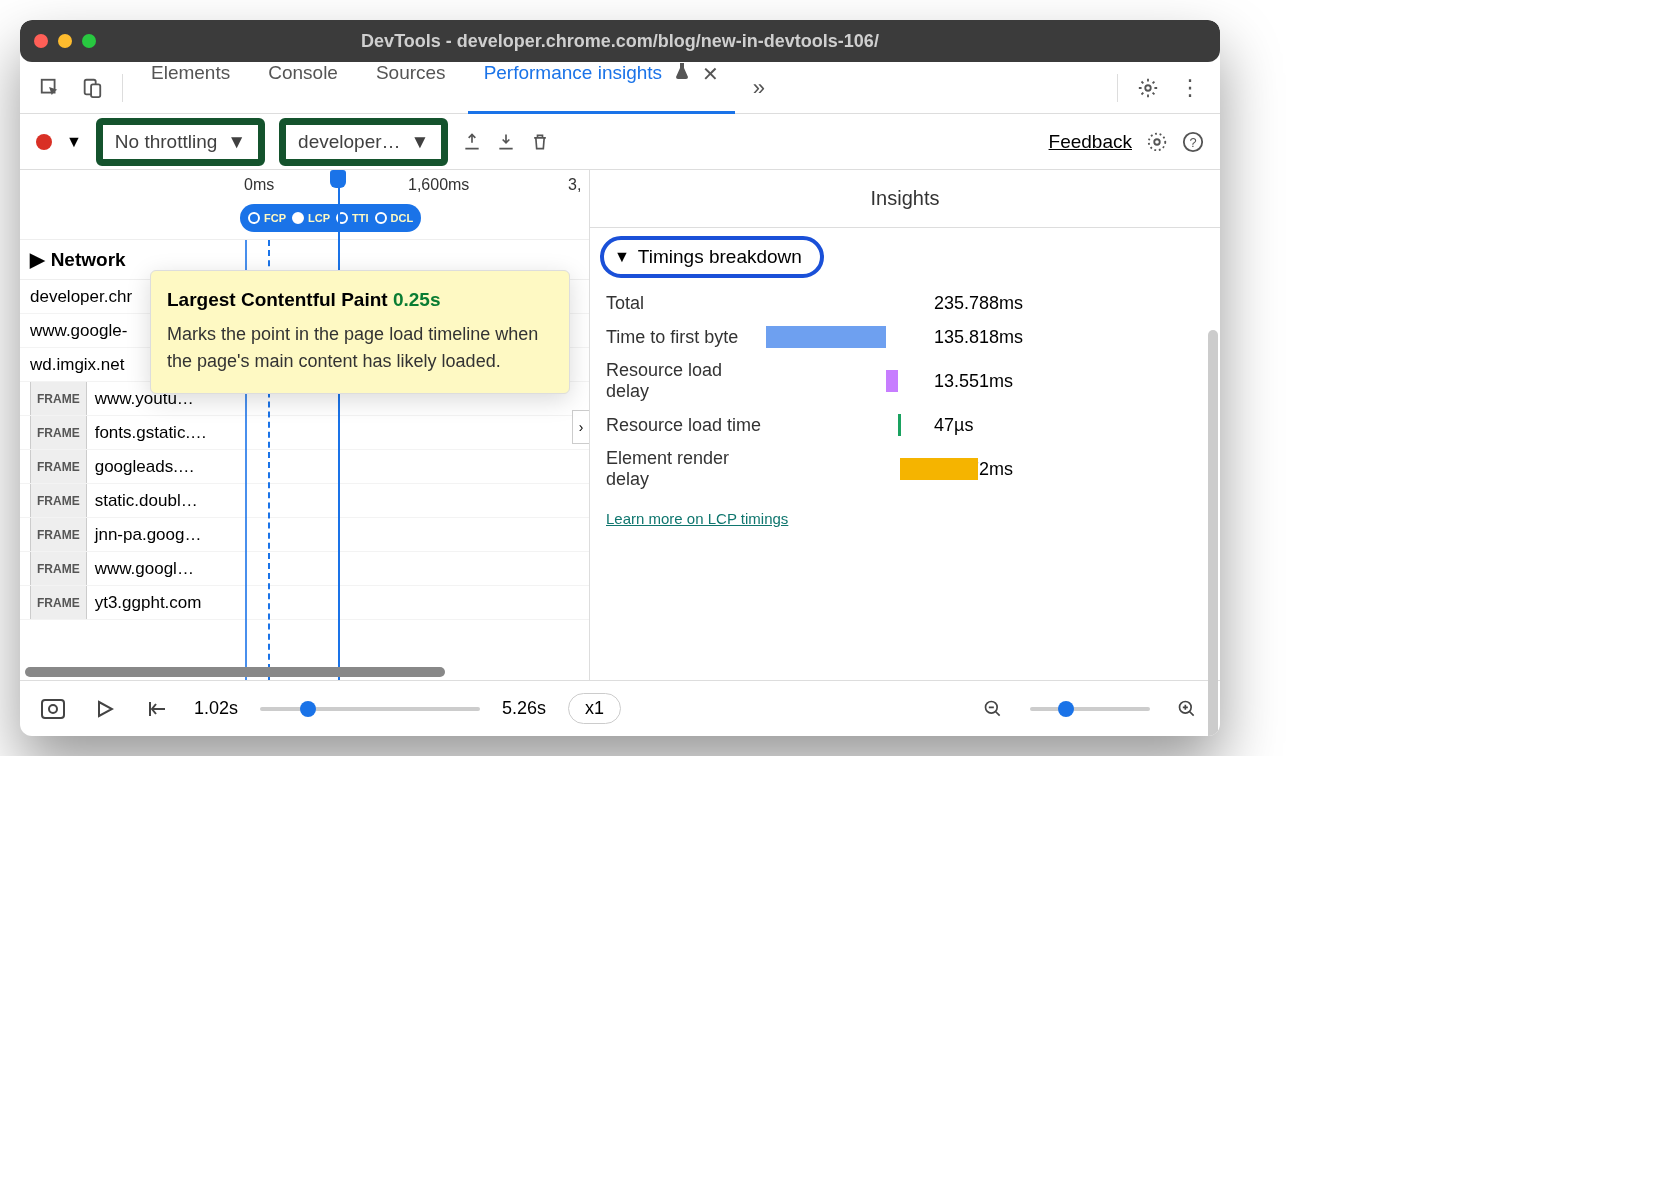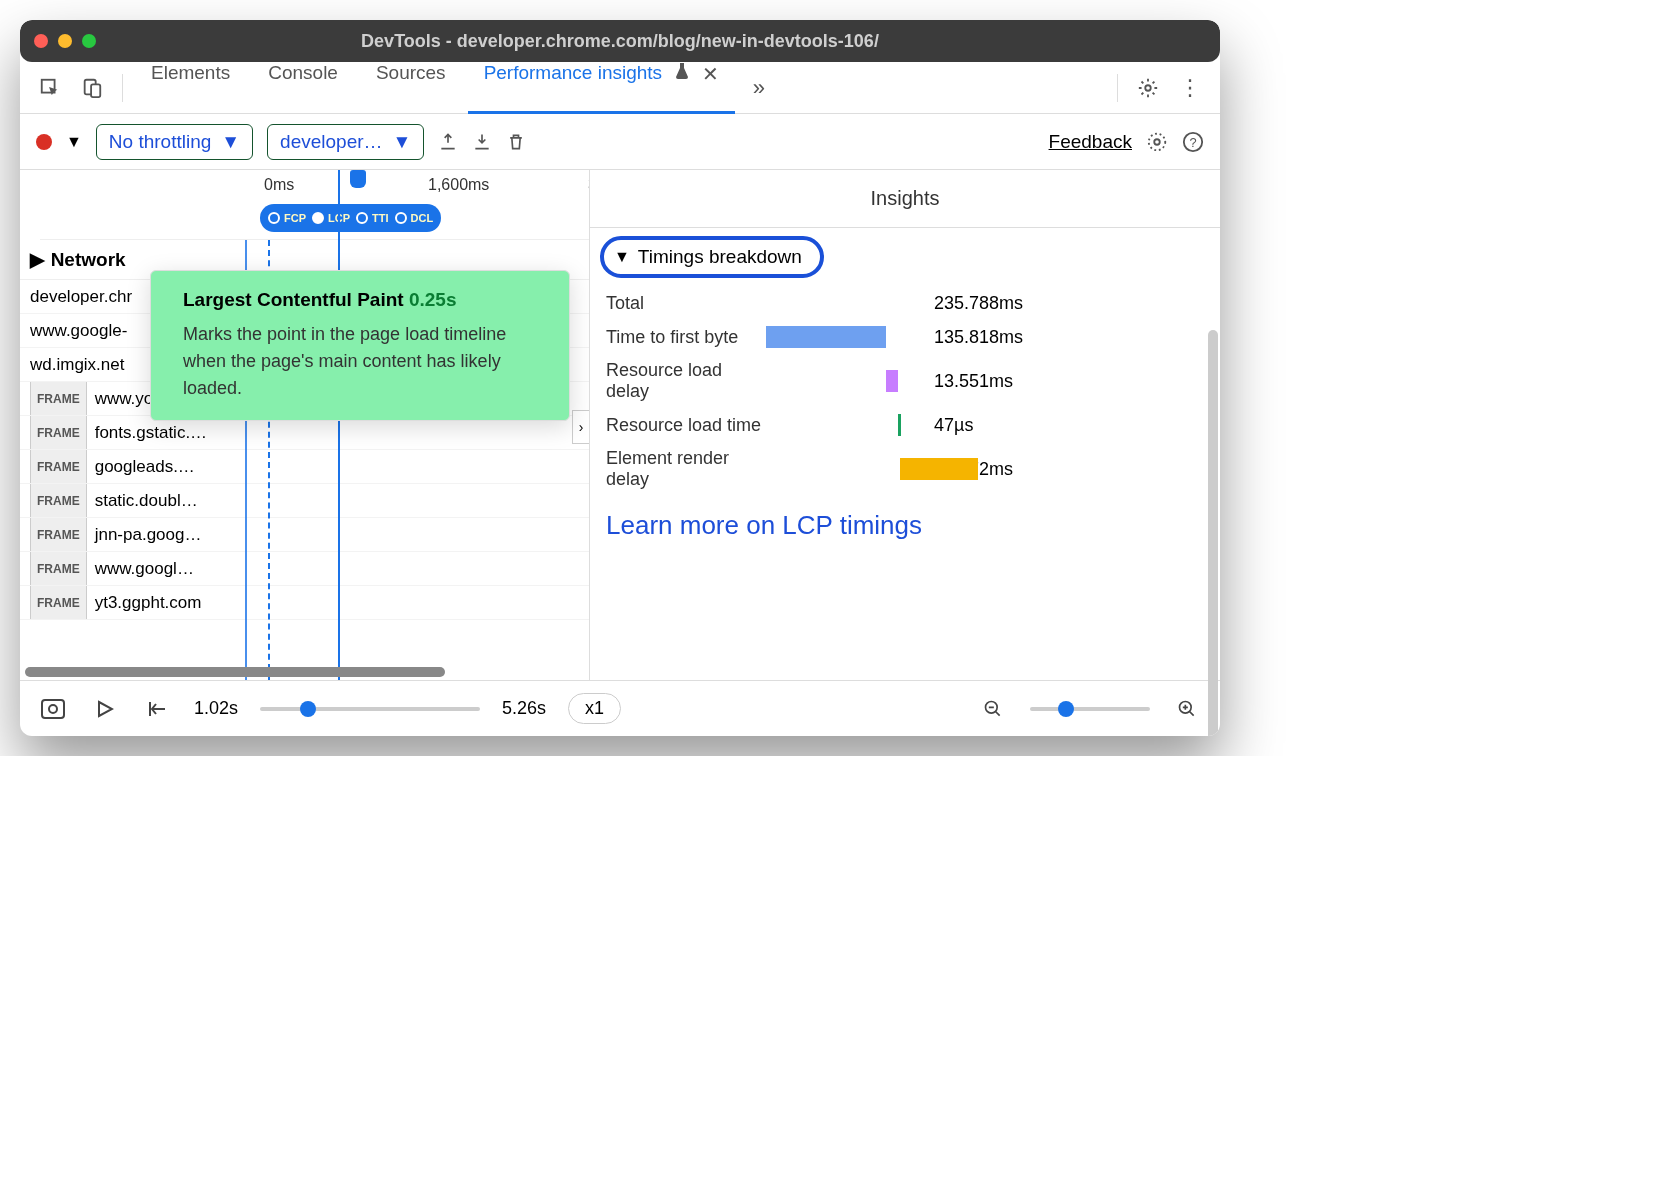--- a/index.html
+++ b/index.html
@@ -10,53 +10,53 @@
 .dot { width:14px; height:14px; border-radius:50%; }
 .dot.r{background:#ff5f57;} .dot.y{background:#febc2e;} .dot.g{background:#28c840;}
 .title { color:#cfcfcf; font-size:18px; font-weight:600; position:absolute; left:0; right:0; text-align:center; pointer-events:none;}
 .tabbar { display:flex; align-items:center; border-bottom:1px solid #ddd; height:52px; padding:0 12px; gap:6px;}
 .tabbar .icon-btn { width:36px; height:36px; display:flex; align-items:center; justify-content:center; color:#555; cursor:pointer;}
 .sep { width:1px; height:28px; background:#ddd; margin:0 6px;}
 .tab { padding:0 16px; height:52px; display:flex; align-items:flex-start; font-size:19px; color:#555; cursor:pointer; gap:8px;}
 .tab.active { color:#1a73e8; border-bottom:3px solid #1a73e8; margin-bottom:-1px;gap:12px;}
 .toolbar2 { display:flex; align-items:center; height:56px; padding:0 16px; gap:14px; border-bottom:1px solid #ddd;}
 .rec { width:16px; height:16px; border-radius:50%; background:#d93025; }
-.drop { display:flex; align-items:center; gap:10px; border:1px solid #14532d; border-radius:6px; padding:6px 12px; font-size:19px; color:#1d4ed8; cursor:pointer;}
+.drop { display:flex; align-items:center; gap:10px; border:7px solid #14532d; border-radius:6px; padding:6px 12px; font-size:19px; color:#404040; cursor:pointer;}
 .link { color:#000000; text-decoration:underline; font-size:19px; cursor:pointer;}
 .content { display:flex; height:510px; }
 .left { width:570px; border-right:1px solid #ddd; position:relative; overflow:hidden;}
-.timeline-head { height:70px; border-bottom:1px solid #eee; position:relative; padding-left:212px;margin-left:20px;}
+.timeline-head { height:70px; border-bottom:1px solid #eee; position:relative; padding-left:212px;}
 .tick { position:absolute; top:6px; font-size:16px; color:#333;}
 .markers { position:absolute; top:34px; left:220px; display:flex; background:#1a73e8; border-radius:14px; padding:2px 8px; gap:6px; height:28px; align-items:center;}
 .marker { color:#fef9c3; font-size:11px; font-weight:600; display:flex; align-items:center; gap:4px;}
 .marker .bullet{width:12px;height:12px;border:2px solid #fff;border-radius:50%;}
 .marker.filled .bullet{background:#fff;}
 .handle { position:absolute; top:0; left:310px; width:16px; height:18px; background:#1a73e8; border-radius:3px 3px 6px 6px;}
 .vline { position:absolute; top:0; bottom:0; width:2px; background:#1a73e8;}
 .vdash { position:absolute; top:0; bottom:0; border-left:2px dashed #1a73e8;}
 .net-head{ display:flex; align-items:center; gap:6px; font-size:19px; font-weight:700; padding:8px 10px; border-bottom:1px solid #eee;}
 .net-rows{ font-size:17px;}
 .net-row{ display:flex; align-items:center; height:34px; border-bottom:1px solid #f3f3f3; padding:0 10px; gap:8px; white-space:nowrap; overflow:hidden;}
 .frame-badge{ background:#eee; border:1px solid #ccc; color:#555; font-size:12px; padding:13px 6px; border-radius:3px; font-weight:600;}
-.tooltip{ position:absolute; left:130px; top:100px; width:420px; background:#86efac; border:1px solid #ddd; border-radius:6px; padding:18px 32px; box-shadow:0 6px 24px rgba(0,0,0,0.15); z-index:10;}
+.tooltip{ position:absolute; left:130px; top:100px; width:420px; background:#fef9c3; border:1px solid #ddd; border-radius:6px; padding:18px 16px; box-shadow:0 6px 24px rgba(0,0,0,0.15); z-index:10;}
 .tooltip-title{ font-size:19px; font-weight:700; margin-bottom:10px;}
 .tooltip-title .val{ color:#0a7d33;}
 .tooltip-body{ font-size:18px; color:#333; line-height:1.5;}
 .expand-btn{ position:absolute; right:-1px; top:240px; width:18px; height:34px; border:1px solid #ccc; background:#fff; display:flex; align-items:center; justify-content:center; font-size:14px; cursor:pointer; z-index:5;}
 .right{ flex:1; display:flex; flex-direction:column;}
 .rtabs{ display:flex; height:58px; border-bottom:1px solid #ddd;gap:36px;}
 .rtab{ flex:1; display:flex; align-items:center; justify-content:center; font-size:20px; color:#333; cursor:pointer;}
 .rtab.active{ color:#1a73e8; border-bottom:3px solid #1a73e8;}
 .highlight-oval{ border:4px solid #1a50d8; border-radius:22px; padding:6px 18px 6px 10px; display:inline-flex; align-items:center; gap:8px; margin:8px 10px;}
 .timing-row{ display:flex; align-items:center; padding:6px 16px; font-size:18px;}
 .tlabel{ width:160px; color:#333;}
 .tbar-area{ width:160px; position:relative; height:22px;}
 .tbar{ position:absolute; height:22px;}
 .tval{ margin-left:8px;}
-.learn{ color:#1d4ed8; font-size:26px; padding:14px 16px; display:inline-block; cursor:pointer;}
+.learn{ color:#0f766e; text-decoration:underline; font-size:15px; padding:14px 16px; display:inline-block; cursor:pointer;}
 .footer{ height:56px; border-top:1px solid #ddd; display:flex; align-items:center; padding:0 18px; gap:22px; font-size:18px;}
 .footer .icon-btn{ width:30px; height:30px; display:flex; align-items:center; justify-content:center; color:#444; cursor:pointer;}
 .slider{ flex:0 0 220px; height:4px; background:#ccc; border-radius:2px; position:relative;}
 .slider .thumb{ position:absolute; top:-6px; width:16px; height:16px; border-radius:50%; background:#1a73e8;}
 .pill{ border:1px solid #ccc; border-radius:16px; padding:4px 16px;}
 .hscroll{ position:absolute; bottom:3px; left:5px; height:10px; background:#888; border-radius:5px;}
 .vscrollbar{ position:absolute; right:2px; top:160px; width:10px; height:420px; background:#ccc; border-radius:5px;}
 svg{display:block;}
 </style>
 </head>

